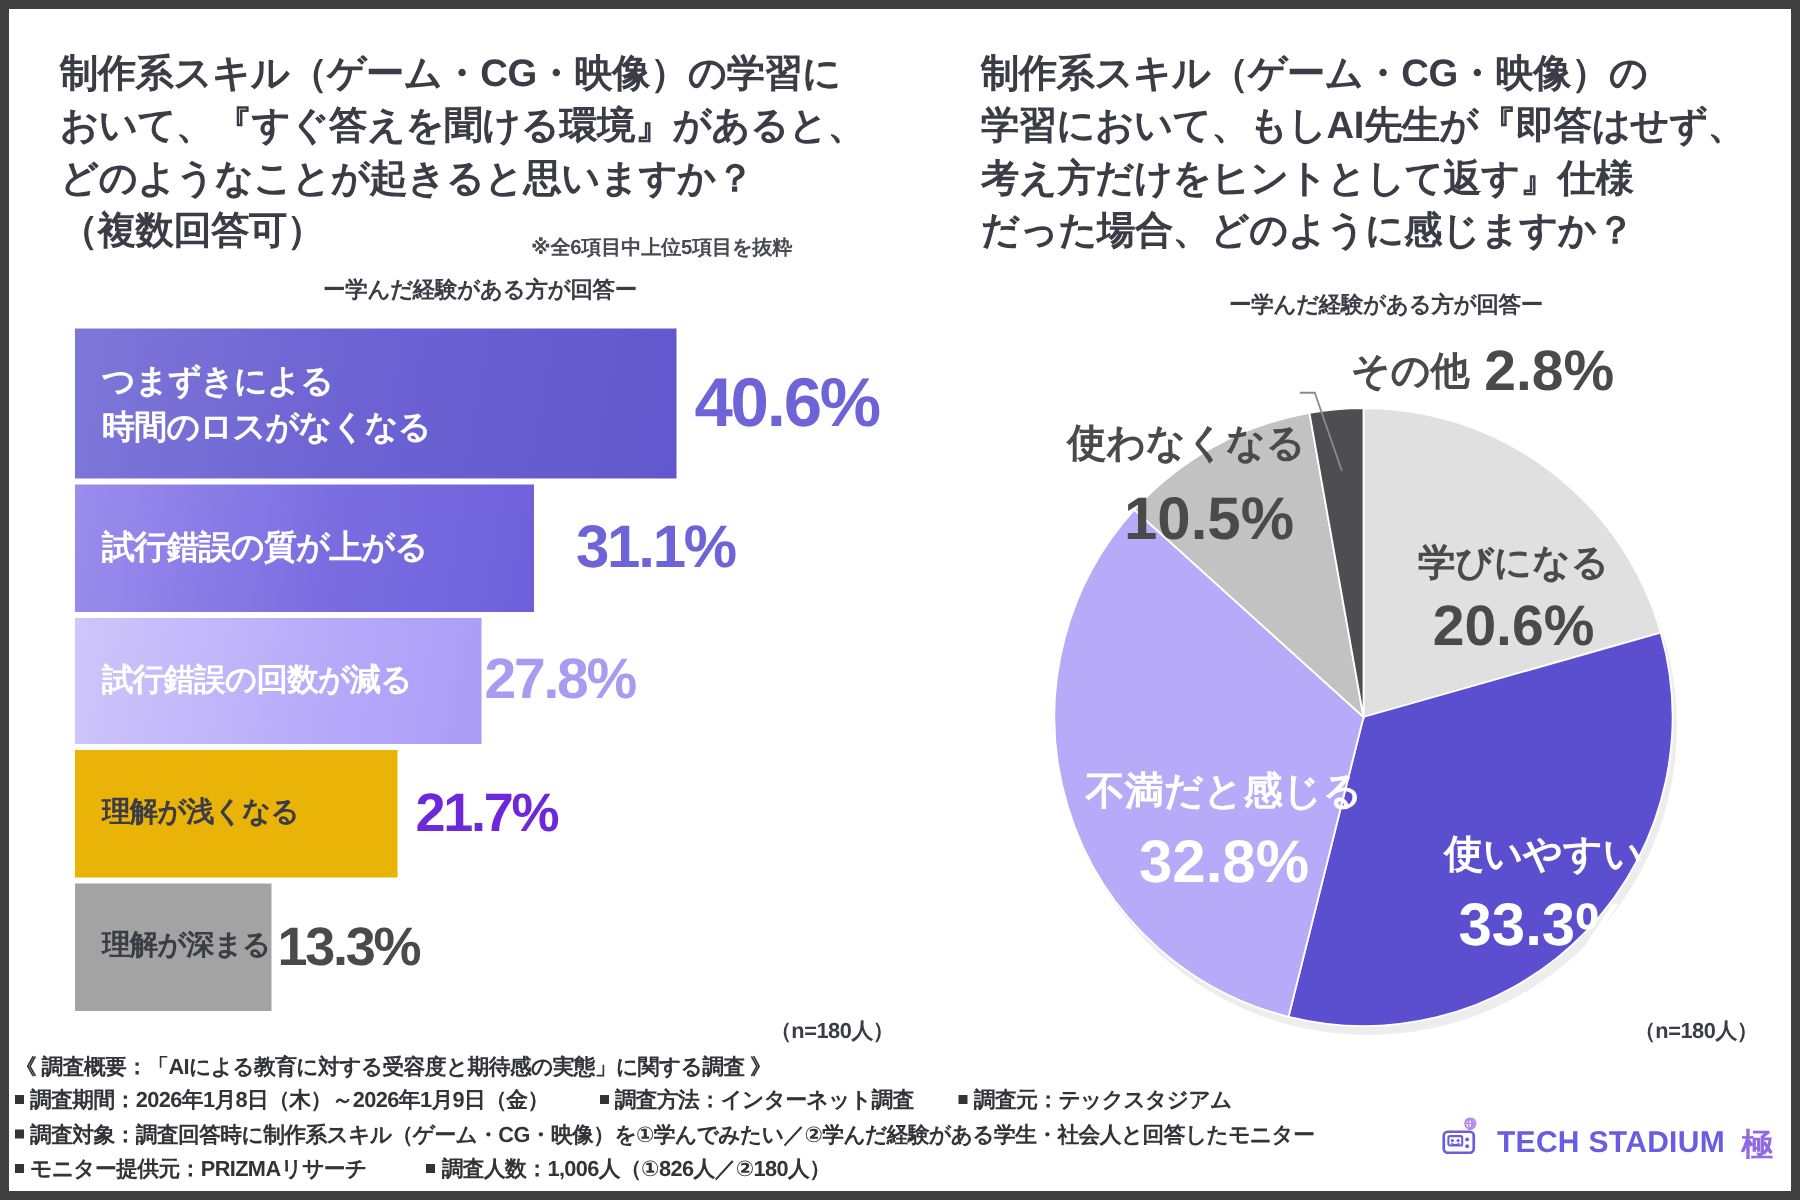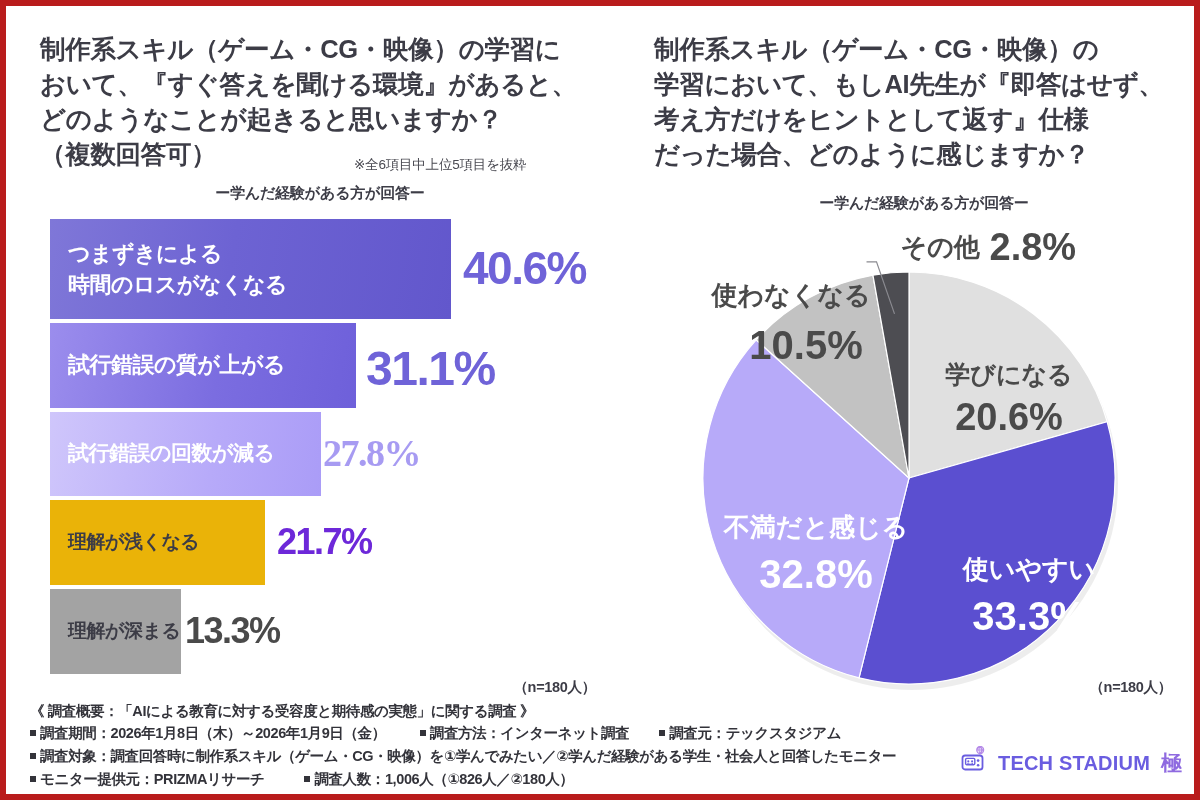--- a/index.html
+++ b/index.html
@@ -5,21 +5,21 @@
 <style>
   html,body{margin:0;padding:0;}
   body{
     width:1200px;height:800px;overflow:hidden;
     background:#ffffff;
     font-family:"Liberation Sans","DejaVu Sans",sans-serif;
     -webkit-font-smoothing:antialiased;
   }
   #frame{
     position:relative;width:1200px;height:800px;box-sizing:border-box;
-    border:6px solid #b91c1c;background:#ffffff;
+    border:6px solid #404040;background:#ffffff;
   }
   .panel{position:absolute;top:0;height:800px;}
   #left-panel{left:0;width:620px;}
   #right-panel{left:620px;width:574px;}
 
   
   .q-title{
     position:absolute;
     color:#3c3c46;
     font-weight:bold;
@@ -28,21 +28,21 @@
   #left-title{
     left:34px;top:26px;width:560px;
     font-size:25.5px;line-height:35px;
   }
   #right-title{
     left:28px;top:26px;width:540px;
     font-size:25.5px;line-height:35px;
   }
   .note-excerpt{
     position:absolute;left:348px;top:150px;
-    font-size:13.5px;font-weight:normal;color:#4a4a52;
+    font-size:13.5px;font-weight:bold;color:#4a4a52;
     letter-spacing:-0.2px;
   }
   .sub-respondent{
     position:absolute;
     font-size:15px;font-weight:bold;color:#3c3c46;
     letter-spacing:-0.2px;
   }
   #left-sub{left:34px;top:178px;width:560px;text-align:center;}
   #right-sub{left:28px;top:188px;width:540px;text-align:center;}
 
@@ -83,21 +83,21 @@
   #pie-wrap{position:absolute;left:0;top:0;width:574px;height:800px;}
   #pie-svg{position:absolute;left:0;top:0;}
   .pie-txt{font-family:"Liberation Sans","DejaVu Sans",sans-serif;font-weight:bold;}
 
   
   #footer{
     position:absolute;left:0;bottom:0;width:1188px;height:94px;
     background:#ffffff;
   }
   .foot-line{
-    position:absolute;left:24px;
+    position:absolute;left:4px;
     color:#33333a;font-weight:bold;letter-spacing:-0.4px;
     white-space:nowrap;
   }
   #foot-head{top:2px;font-size:14.5px;}
   #foot-r1{top:24px;font-size:14.5px;}
   #foot-r2{top:47px;font-size:14.5px;}
   #foot-r3{top:70px;font-size:14.5px;}
   .foot-gap{display:inline-block;width:26px;}
   .sq{display:inline-block;width:6px;height:6px;background:#33333a;margin-right:4px;vertical-align:2px;}
 
@@ -131,23 +131,23 @@
           <div class="bar" style="width: 401px; height: 100px; background: linear-gradient(100deg, rgb(127, 119, 216) 0%, rgb(109, 99, 211) 45%, rgb(98, 87, 204) 100%);">
             <div class="bar-label" style="font-size: 22px; line-height: 31px; color: rgb(255, 255, 255);">つまずきによる
 時間のロスがなくなる</div>
           </div>
           <div class="bar-value" style="font-size: 46px; color: rgb(111, 99, 216); left: 413px; top: 26.08px;">40.6%</div>
         </div>
         <div class="bar-row" style="height: 85px;">
           <div class="bar" style="width: 306px; height: 85px; background: linear-gradient(100deg, rgb(155, 141, 237) 0%, rgb(123, 109, 224) 55%, rgb(110, 96, 218) 100%);">
             <div class="bar-label" style="font-size: 22px; line-height: 1.2; color: rgb(255, 255, 255);">試行錯誤の質が上がる</div>
           </div>
-          <div class="bar-value" style="font-size: 48px; color: rgb(111, 99, 216); left: 316px; top: 21.7px;">31.1%</div>
-        </div>
-        <div class="bar-row" style="height: 84px; font-family: Liberation Serif, serif;">
+          <div class="bar-value" style="font-size: 40px; color: rgb(111, 99, 216); left: 334px; top: 21.7px;">31.1%</div>
+        </div>
+        <div class="bar-row" style="height: 84px;">
           <div class="bar" style="width: 271px; height: 84px; background: linear-gradient(100deg, rgb(207, 198, 251) 0%, rgb(183, 170, 249) 60%, rgb(170, 156, 247) 100%);">
             <div class="bar-label" style="font-size: 21px; line-height: 1.2; color: rgb(255, 255, 255);">試行錯誤の回数が減る</div>
           </div>
           <div class="bar-value" style="font-size: 38px; color: rgb(167, 155, 242); left: 273px; top: 22.24px;">27.8%</div>
         </div>
         <div class="bar-row" style="height: 85px;">
           <div class="bar" style="width: 215px; height: 85px; background: #eab308;">
             <div class="bar-label dark" style="font-size: 19px; line-height: 1.2; color: rgb(60, 60, 70);">理解が浅くなる</div>
           </div>
           <div class="bar-value" style="font-size: 36px; color: #6d28d9; left: 227px; top: 23.78px;">21.7%</div>

